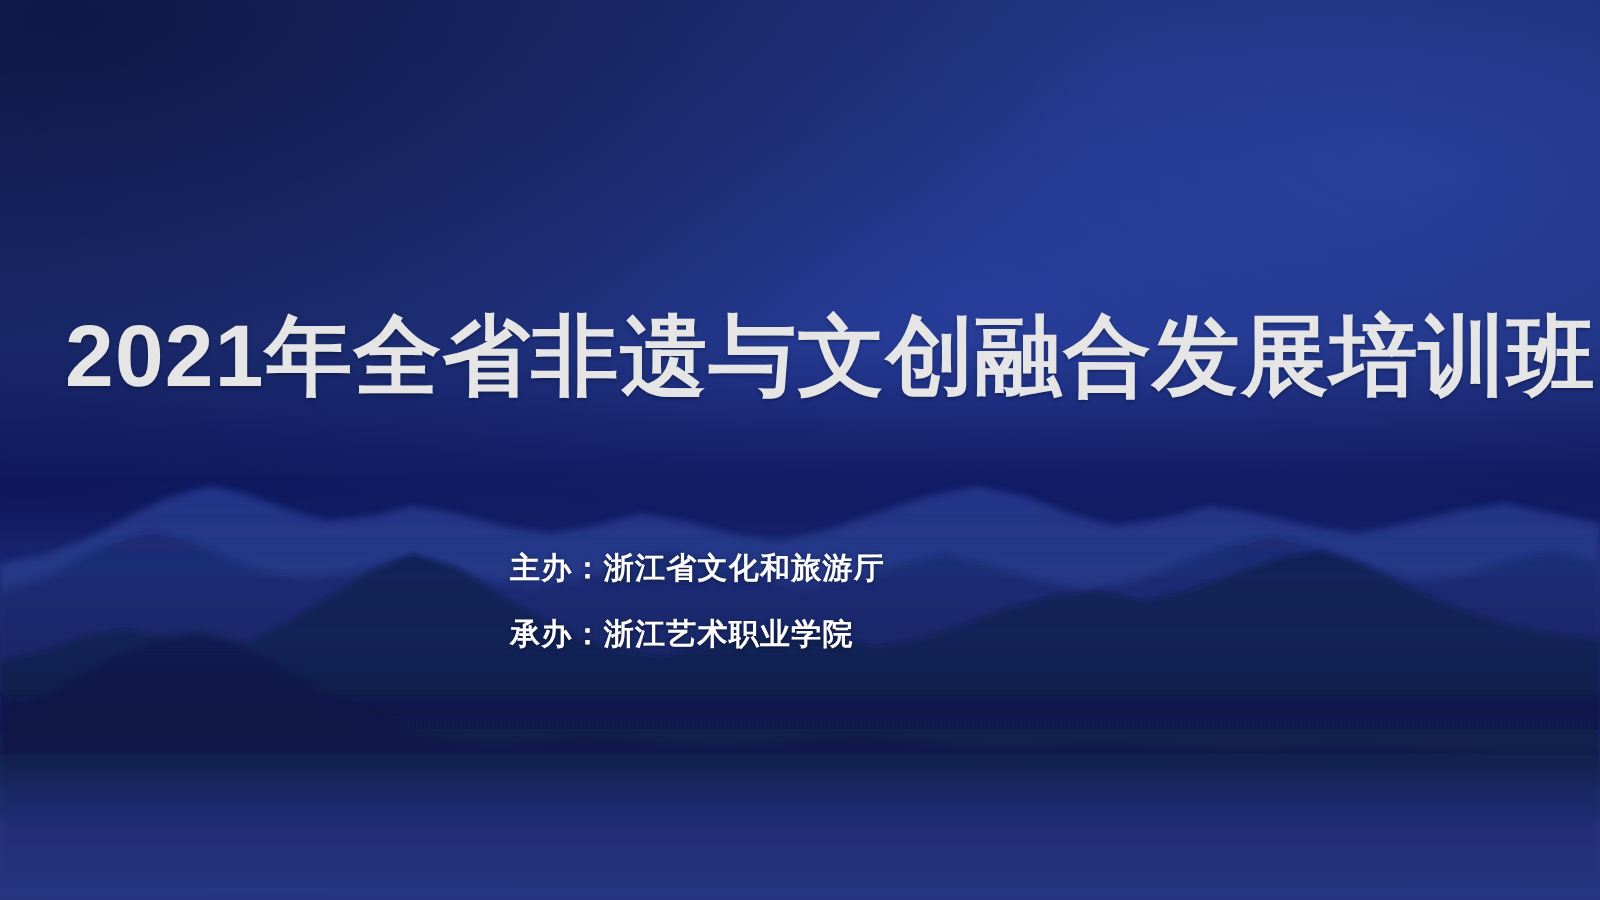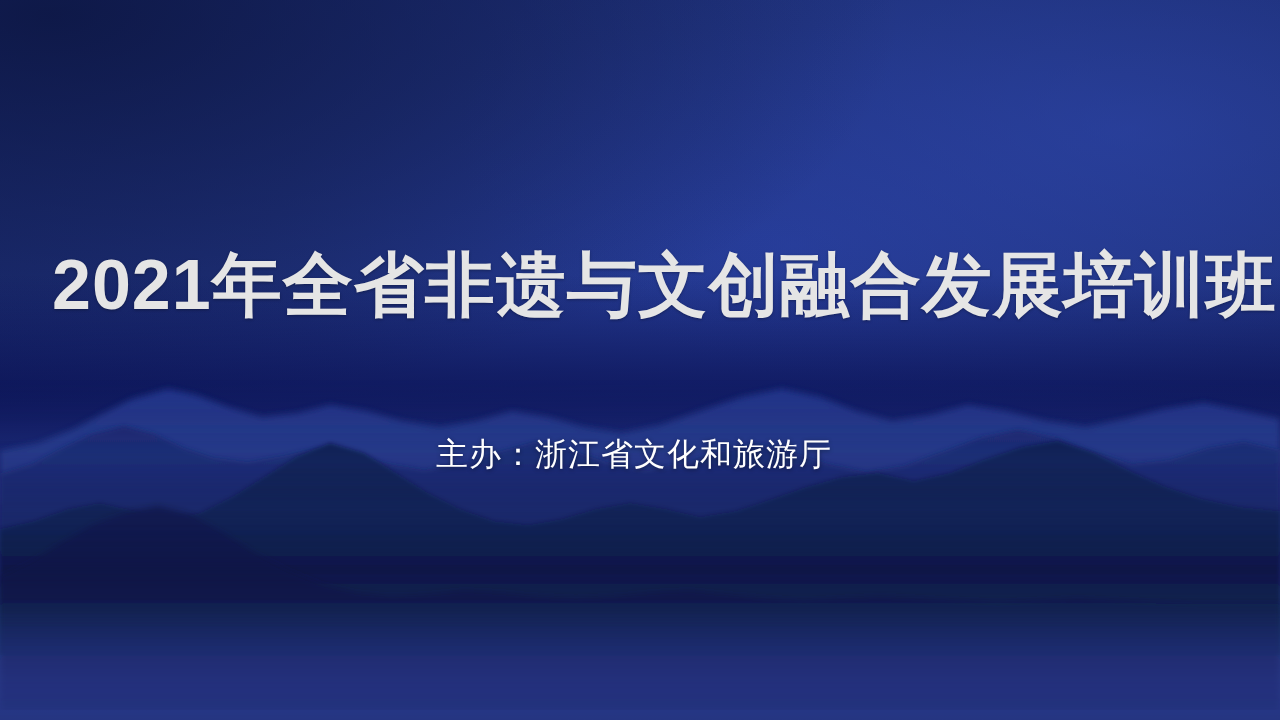--- a/index.html
+++ b/index.html
@@ -101,25 +101,25 @@
     font-weight: 700;
     letter-spacing: 1px;
     line-height: 1.0;
     white-space: nowrap;
     text-shadow: 0 1px 3px rgba(0,0,0,0.30);
     margin-top: 22px;
   }
 
   .subtitle-block {
     position: absolute;
-    left: 436px;
+    left: 408px;
     top: 428px;
     color: #ffffff;
-    font-size: 32px;
-    font-weight: 400;
+    font-size: 24px;
+    font-weight: 700;
     line-height: 53px;
     letter-spacing: 1px;
     white-space: nowrap;
     text-shadow: 0 1px 4px rgba(0,0,0,0.45);
   }
   .subtitle-line { display: block; }
   .subtitle-line.indent { padding-left: 104px; }
 </style>
 </head>
 <body>
@@ -218,15 +218,16 @@
 
   <div class="mist mist-a"></div>
   <div class="mist mist-b"></div>
   <div class="mist mist-c"></div>
   <div class="mist mist-d"></div>
 
   <div class="title">2021年全省非遗与文创融合发展培训班</div>
 
   <div class="subtitle-block">
     <span class="subtitle-line">主办：浙江省文化和旅游厅</span>
+    <span class="subtitle-line">承办：浙江艺术职业学院</span>
   </div>
 
 </div>
 
 </body></html>

